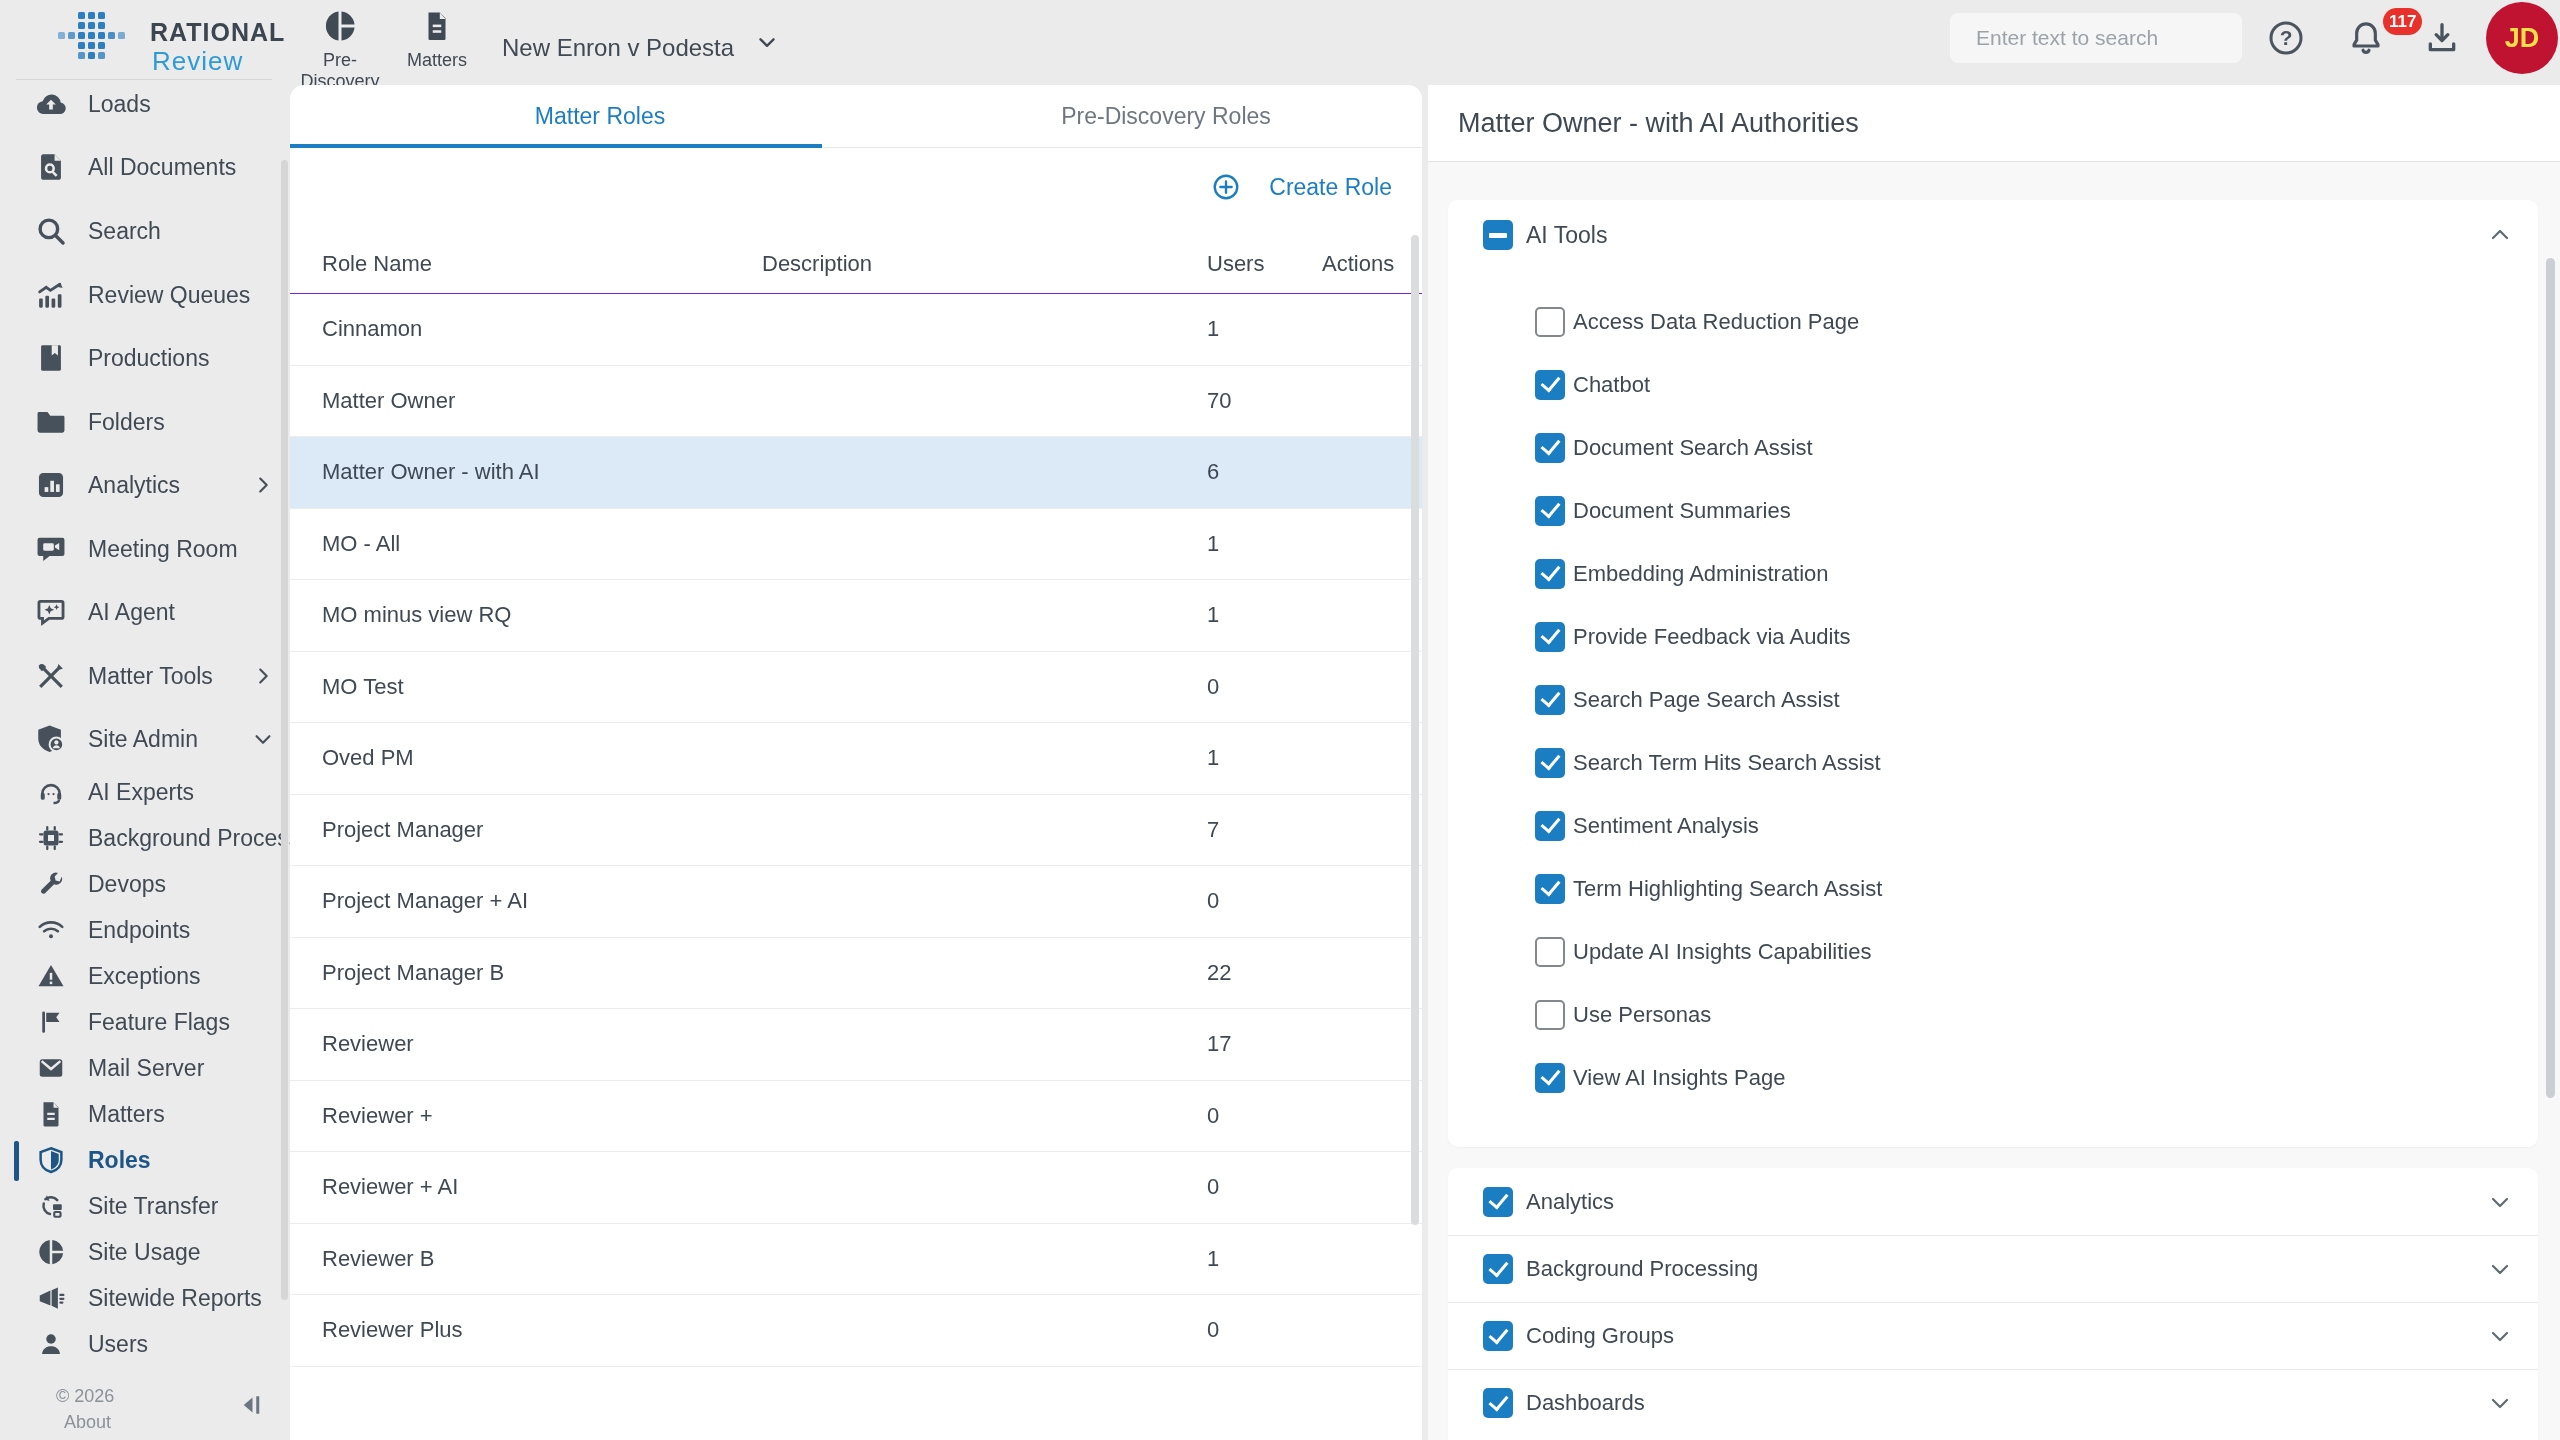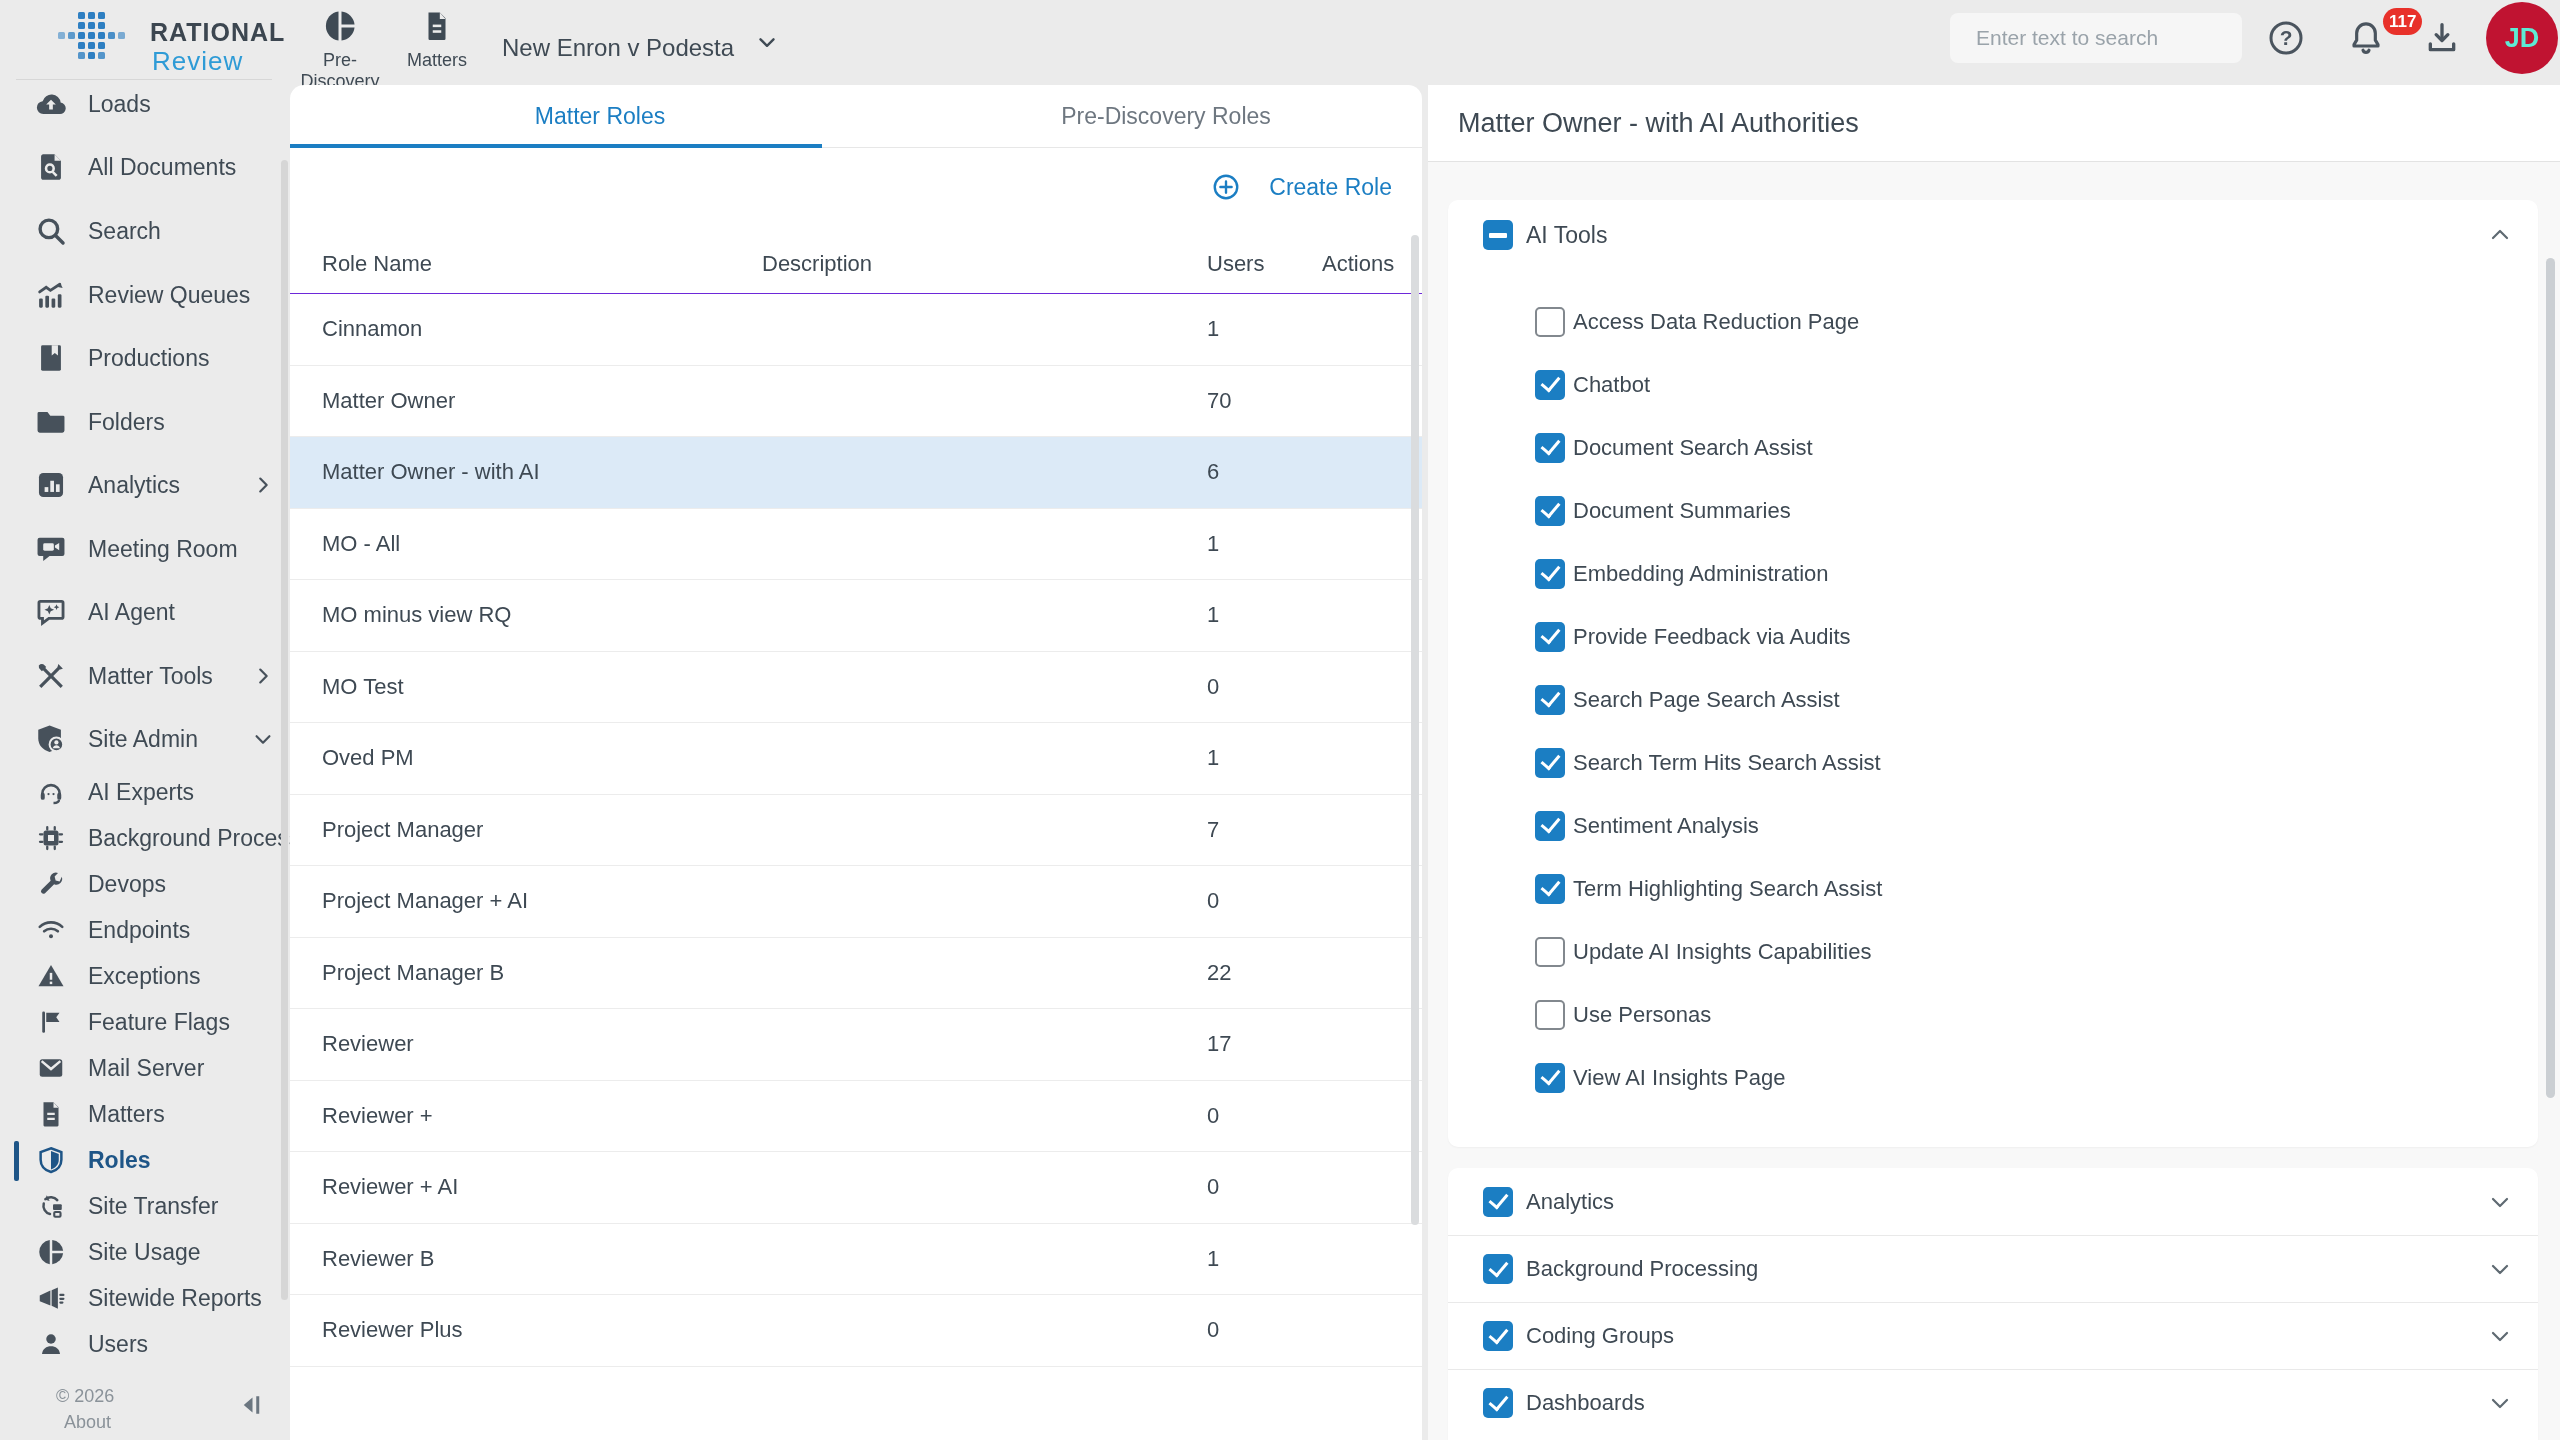--- a/index.html
+++ b/index.html
@@ -24,21 +24,21 @@
   #searchbox input{width:100%;height:100%;border:none;outline:none;background:transparent;
       font-family:"Liberation Sans",sans-serif;font-size:21px;color:#3F4A54;padding:0 0 0 26px;box-sizing:border-box;}
   #searchbox input::placeholder{color:#9AA3AA;}
   .tb-btn{position:absolute;top:18px;width:44px;height:44px;cursor:pointer;}
   #help-btn{left:2266px;}
   #bell-btn{left:2346px;}
   #download-btn{left:2422px;}
   #badge{position:absolute;left:2383px;top:8px;min-width:26px;height:27px;border-radius:14px;background:#E8312A;
       color:#fff;font-size:17px;font-weight:bold;display:flex;align-items:center;justify-content:center;padding:0 6px;}
   #avatar{position:absolute;left:2486px;top:2px;width:72px;height:72px;border-radius:50%;background:#C01331;
-      color:#5eead4;font-size:27px;font-weight:bold;display:flex;align-items:center;justify-content:center;cursor:pointer;}
+      color:#fde047;font-size:27px;font-weight:bold;display:flex;align-items:center;justify-content:center;cursor:pointer;}
 
   
   #sidebar{position:absolute;left:0;top:85px;width:290px;height:1355px;background:#EBEBEB;}
   #sidebar-topline{position:absolute;left:16px;top:-6px;width:256px;height:1px;background:#D7D7D7;}
   .nav-item{position:absolute;left:0;width:290px;display:flex;align-items:center;cursor:pointer;transform:translateY(-50%);}
   .nav-ico{position:absolute;left:34px;width:34px;height:34px;display:flex;align-items:center;justify-content:center;}
   .nav-ico.small{width:30px;height:30px;left:36px;}
   .nav-label{position:absolute;left:88px;font-size:23px;color:#3F4A54;white-space:nowrap;}
   .nav-item.active .nav-label{color:#1E5587;font-weight:bold;}
   .nav-trail{position:absolute;left:252px;}

